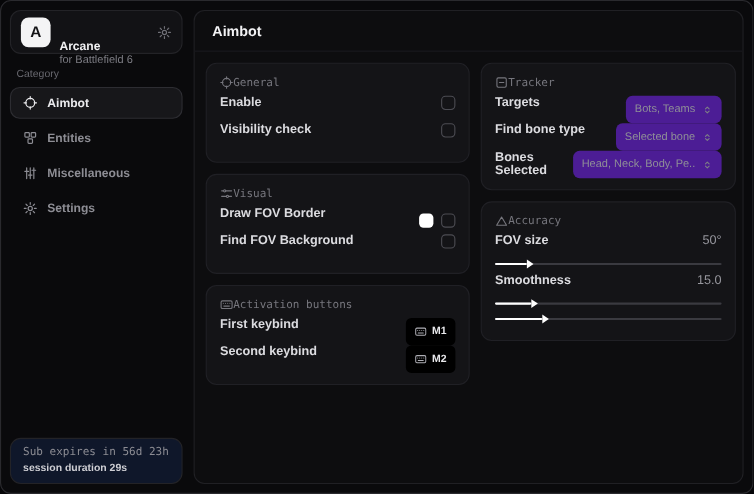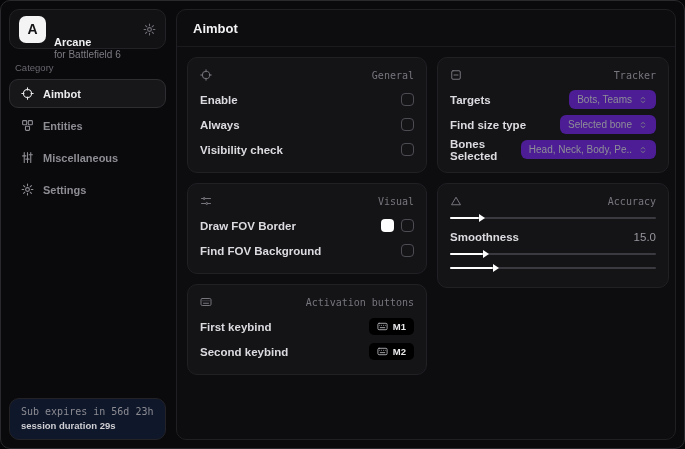--- a/index.html
+++ b/index.html
@@ -108,26 +108,25 @@
     background:#141417;
     border:1px solid #202025;
     border-radius:10px;
     padding:9px 12px 10px;
   }
   .card-header {
     display:flex; align-items:center; gap:0;
     font-family:"DejaVu Sans Mono","Liberation Mono",monospace;
     font-size:10px; color:#76767d;
     margin:2px 0 6px;
-    justify-content:space-between;
   }
   .card-header svg { width:12px; height:12px; }
 
   .row {
-    display:flex; align-items:center; justify-content:space-between;
+    display:flex; justify-content:space-between;
     min-height:25px;
   }
   .row-label { font-size:11.5px; font-weight:600; color:#dcdce0; }
   .row-controls { display:flex; align-items:center; gap:7px; }
 
   .checkbox {
     width:13px; height:13px;
     border:1.5px solid #4c4c53;
     border-radius:4px;
     background:transparent;
@@ -306,24 +305,20 @@
                   <use href="#i-crosshair"></use>
                 </svg>
             </span>
             <span>General</span>
           </div>
           <div class="row">
             <span class="row-label">Enable</span>
             <span class="checkbox"></span>
           </div>
           <div class="row">
-            <span class="row-label">Always</span>
-            <span class="checkbox"></span>
-          </div>
-          <div class="row">
             <span class="row-label">Visibility check</span>
             <span class="checkbox"></span>
           </div>
         </div>
 
         <div class="card">
           <div class="card-header">
             <span style="display:flex">
               <svg viewBox="0 0 24 24">
                   <use href="#i-sliders-h"></use>
@@ -388,21 +383,21 @@
           <div class="row">
             <span class="row-label">Targets</span>
             <span class="selectchip">
               <span>Bots, Teams</span>
               <svg viewBox="0 0 24 24">
                   <use href="#i-chevrons-ud"></use>
                 </svg>
             </span>
           </div>
           <div class="row">
-            <span class="row-label">Find size type</span>
+            <span class="row-label">Find bone type</span>
             <span class="selectchip">
               <span>Selected bone</span>
               <svg viewBox="0 0 24 24">
                   <use href="#i-chevrons-ud"></use>
                 </svg>
             </span>
           </div>
           <div class="row">
             <span class="row-label">Bones Selected</span>
             <span class="selectchip">
@@ -418,20 +413,24 @@
           <div class="card-header">
             <span style="display:flex">
               <svg viewBox="0 0 24 24">
                   <use href="#i-triangle"></use>
                 </svg>
             </span>
             <span>Accuracy</span>
           </div>
 
           <div class="slider-group">
+            <div class="row" style="min-height:20px">
+              <span class="row-label">FOV size</span>
+              <span class="slider-value">50°</span>
+            </div>
             <div class="slider">
               <div class="slider-track">
                 <div class="slider-fill" style="width: 14%;"></div>
               </div>
             </div>
           </div>
 
           <div class="slider-group">
             <div class="row" style="min-height:20px">
               <span class="row-label">Smoothness</span>

